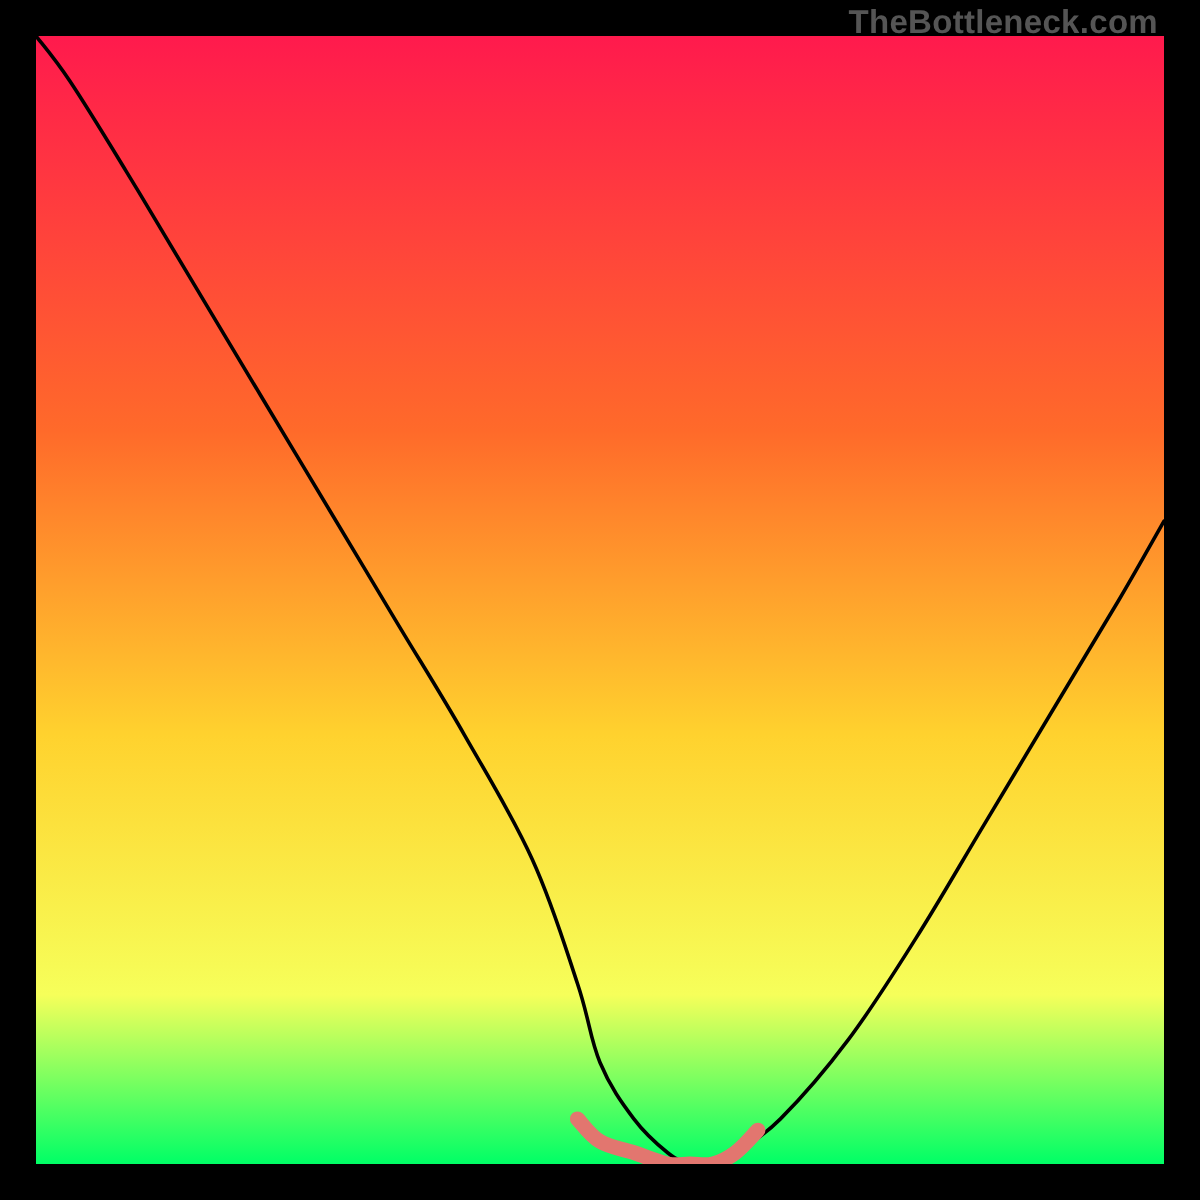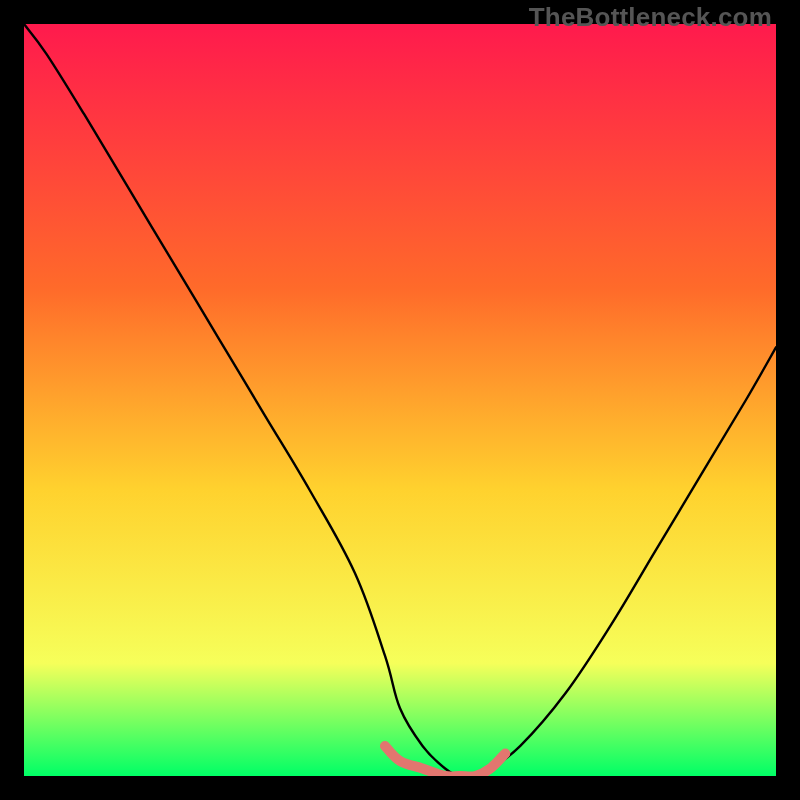--- a/index.html
+++ b/index.html
@@ -24,21 +24,21 @@
     left: 0;
     top: 0;
     width: 752px;
     height: 752px;
   }
   .watermark {
     position: absolute;
     top: 2px;
     right: 28px;
     color: #555555;
-    font-size: 26px;
+    font-size: 22px;
     font-weight: 600;
     letter-spacing: 0.2px;
     user-select: none;
   }
 </style>
 </head>
 <body>
 
 <div class="frame">
   <svg class="plot" viewBox="0 0 752 752" preserveAspectRatio="none">

